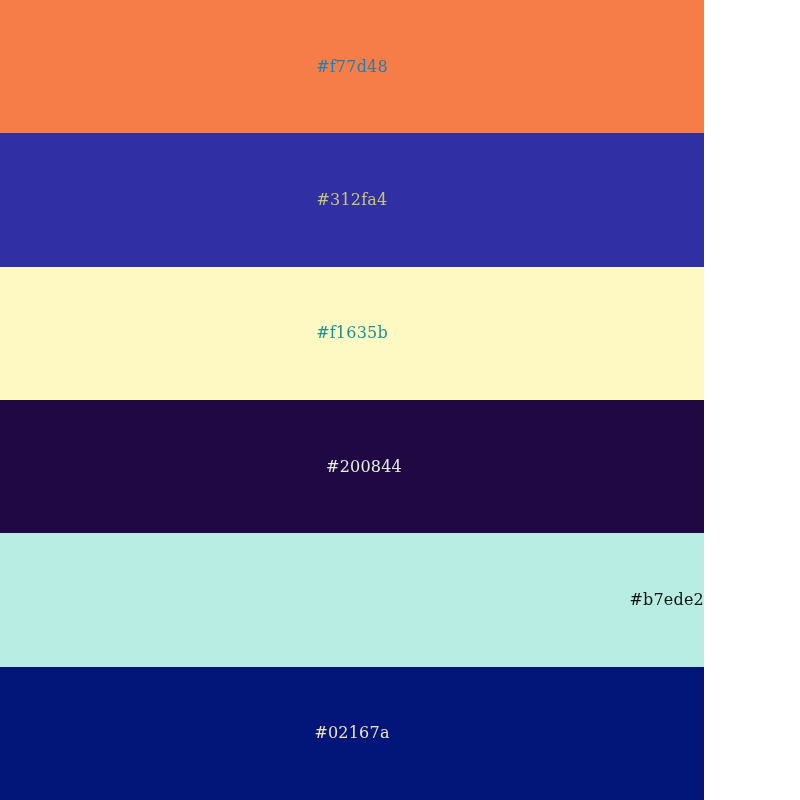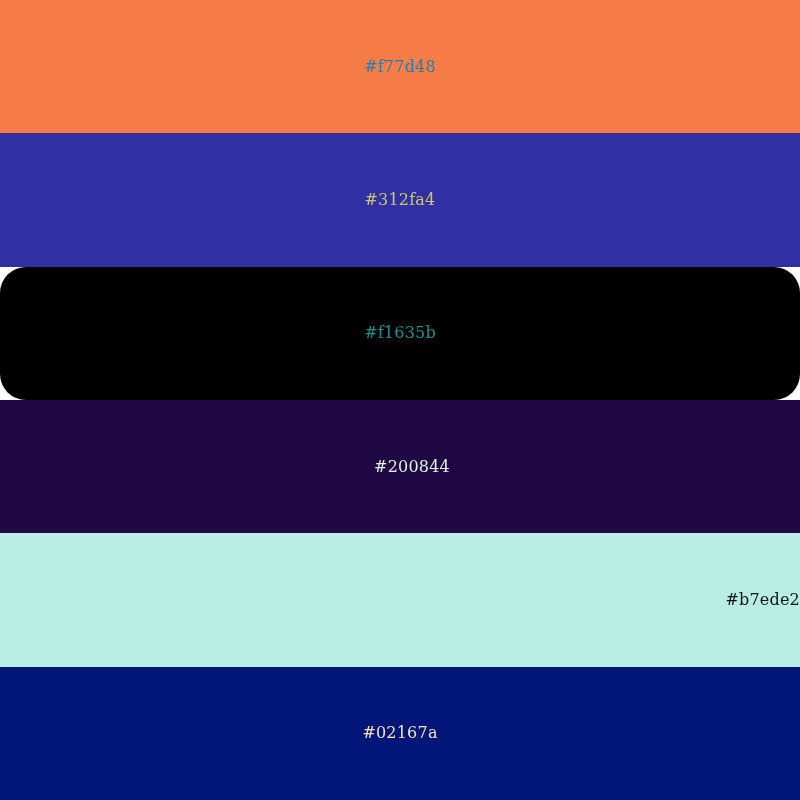--- a/index.html
+++ b/index.html
@@ -7,21 +7,21 @@
     padding: 0;
   }
   body {
     width: 800px;
     height: 800px;
     overflow: hidden;
     background: #ffffff;
     font-family: "DejaVu Serif", "Liberation Serif", serif;
   }
   #palette {
-    width: 800px;
+    width: 704px;
     height: 800px;
     display: flex;
     flex-direction: column;
   }
   .swatch {
     flex: 1 1 0;
     display: flex;
     align-items: center;
     justify-content: center;
     position: relative;
@@ -41,21 +41,21 @@
 <div id="palette">
 
   <div class="swatch" style="background-color: rgb(247, 125, 72);">
     <span class="swatch-label" style="color: rgb(31, 127, 176);">#f77d48</span>
   </div>
 
   <div class="swatch" style="background-color: rgb(49, 47, 164); text-align: center;">
     <span class="swatch-label" style="color: rgb(201, 200, 106);">#312fa4</span>
   </div>
 
-  <div class="swatch" style="background-color: #000000; border-radius: 26px;">
+  <div class="swatch" style="background-color: #fef9c3;">
     <span class="swatch-label" style="color: rgb(28, 143, 148);">#f1635b</span>
   </div>
 
   <div class="swatch" style="background-color: rgb(32, 8, 68); padding-left: 24px;">
     <span class="swatch-label" style="color: rgb(223, 243, 220);">#200844</span>
   </div>
 
   <div class="swatch" style="background-color: rgb(183, 237, 226); justify-content: flex-end;">
     <span class="swatch-label" style="color: rgb(20, 17, 15);">#b7ede2</span>
   </div>

